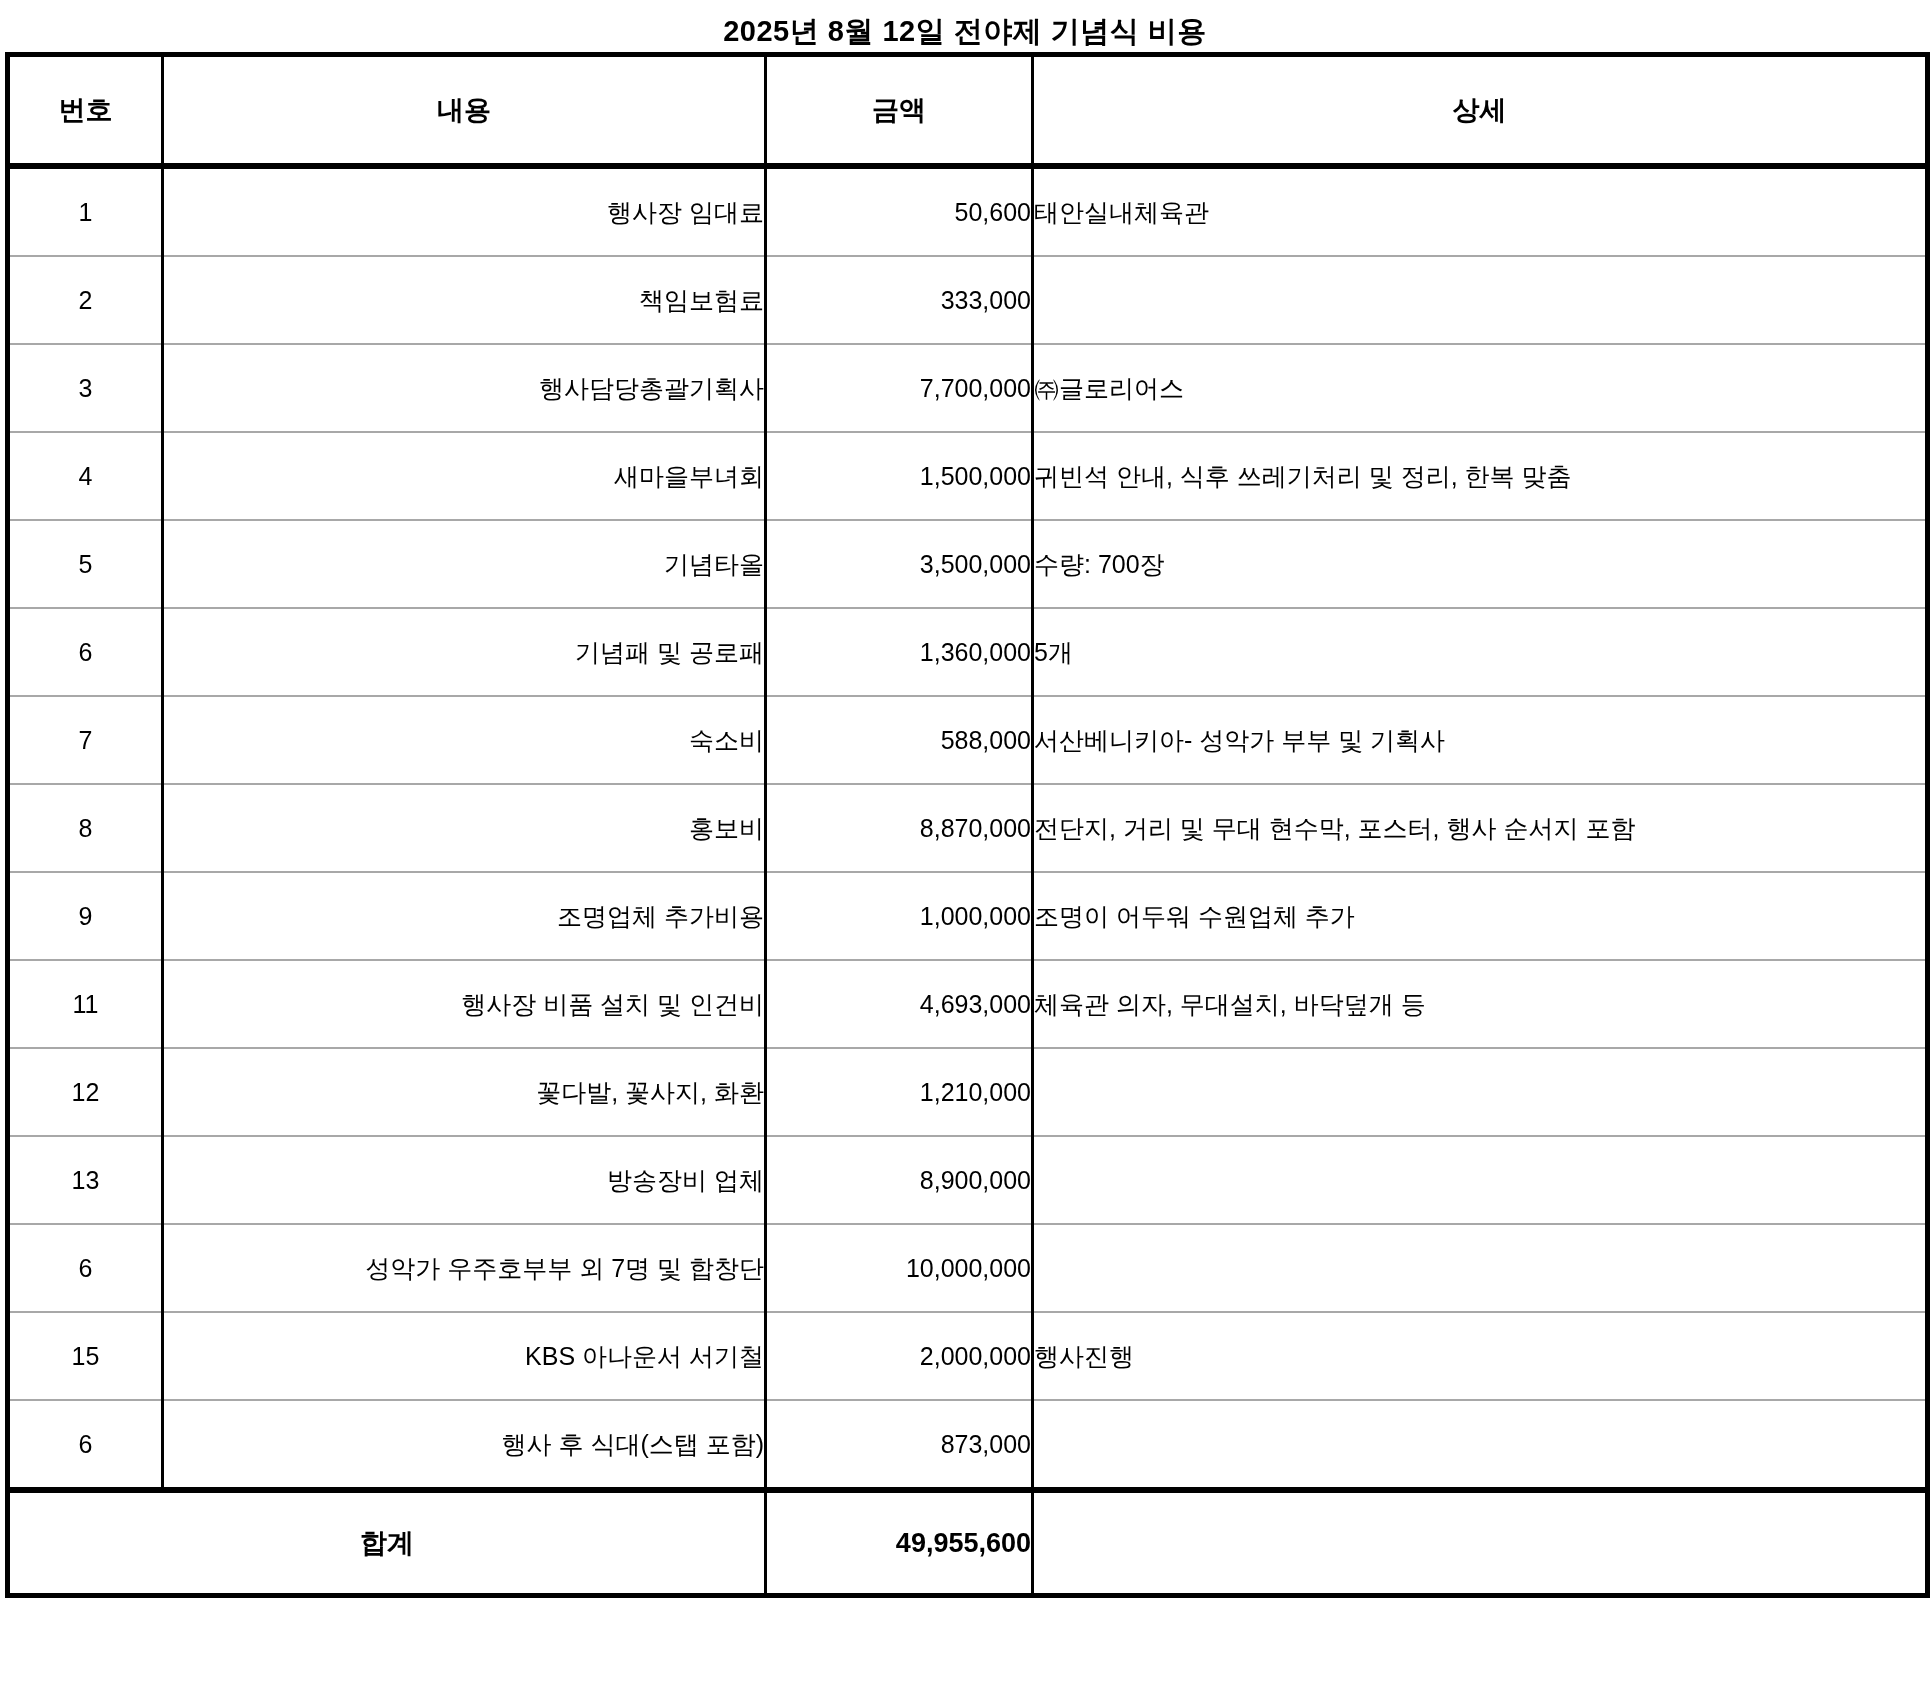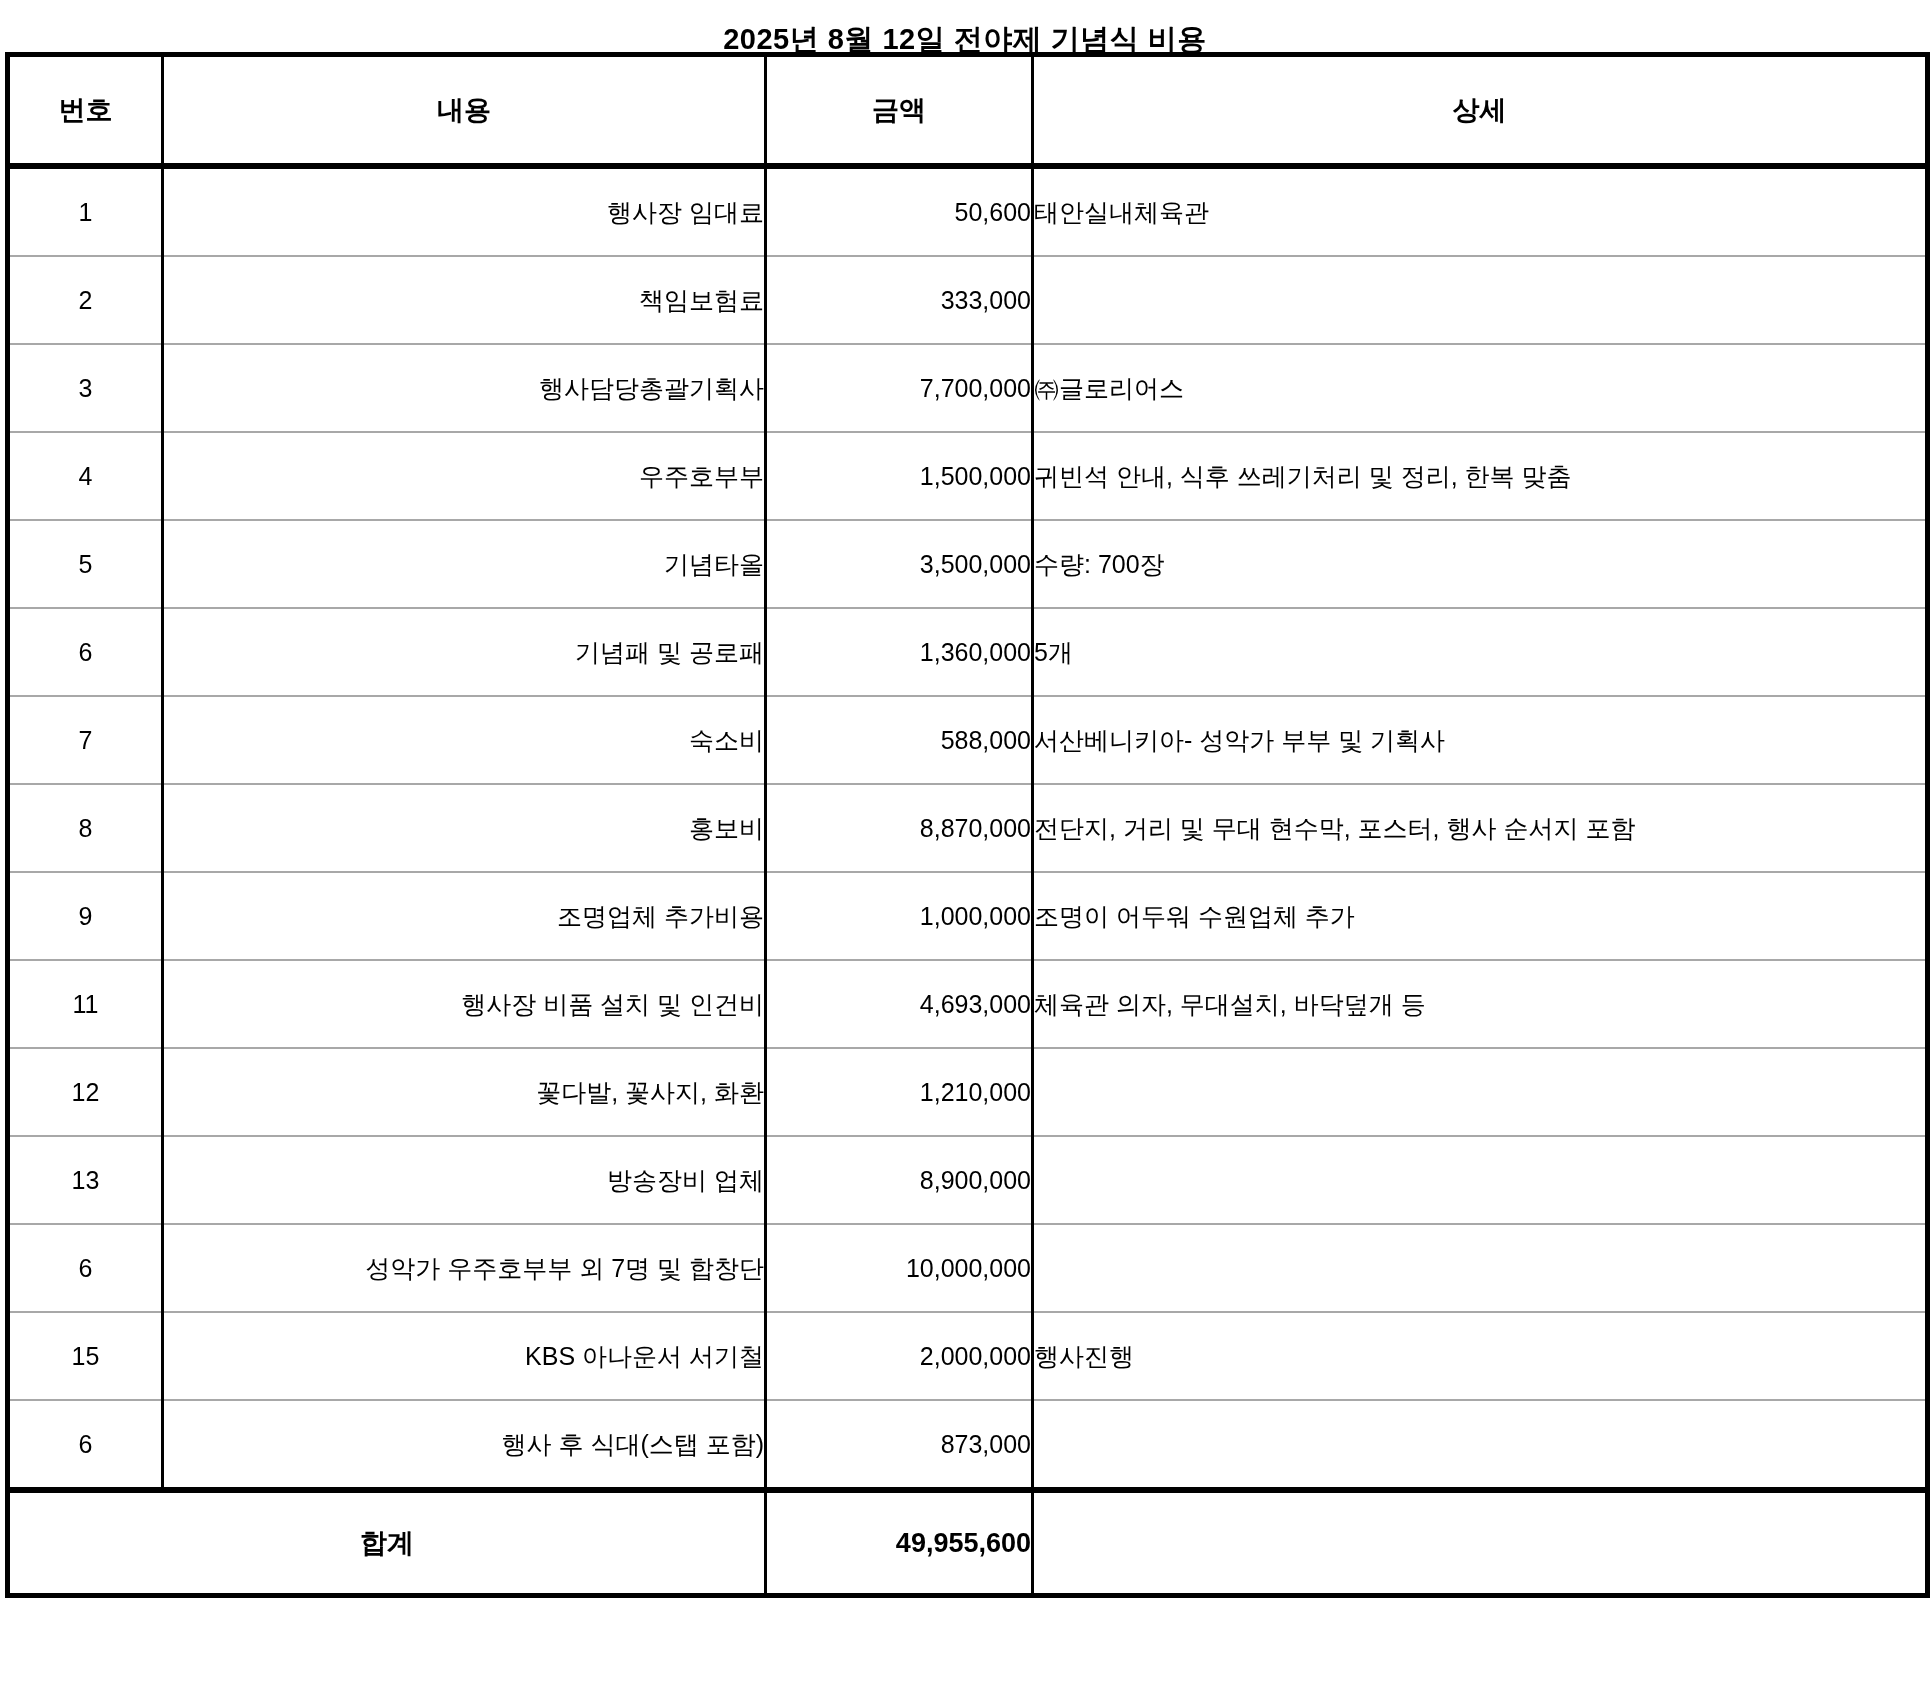--- a/index.html
+++ b/index.html
@@ -10,21 +10,21 @@
   body {
     width: 1930px;
     height: 1699px;
     font-family: "Liberation Sans", sans-serif;
     color: #000000;
     overflow: hidden;
   }
   .doc-title {
     height: 52px;
     box-sizing: border-box;
-    padding-top: 20px;
+    padding-top: 12px;
     text-align: center;
     font-size: 29px;
     font-weight: bold;
     letter-spacing: 0.5px;
   }
   table.cost-table {
     border-collapse: collapse;
     table-layout: fixed;
     width: 1920px;
     margin-left: 5px;
@@ -130,21 +130,21 @@
         <td class="cell-detail v-sep"></td>
       </tr>
       <tr>
         <td class="cell-no">3</td>
         <td class="cell-content v-sep">행사담당총괄기획사</td>
         <td class="cell-amount v-sep">7,700,000</td>
         <td class="cell-detail v-sep">㈜글로리어스</td>
       </tr>
       <tr>
         <td class="cell-no">4</td>
-        <td class="cell-content v-sep">우주호부부</td>
+        <td class="cell-content v-sep">새마을부녀회</td>
         <td class="cell-amount v-sep">1,500,000</td>
         <td class="cell-detail v-sep">귀빈석 안내, 식후 쓰레기처리 및 정리, 한복 맞춤</td>
       </tr>
       <tr>
         <td class="cell-no">5</td>
         <td class="cell-content v-sep">기념타올</td>
         <td class="cell-amount v-sep">3,500,000</td>
         <td class="cell-detail v-sep">수량: 700장</td>
       </tr>
       <tr>

